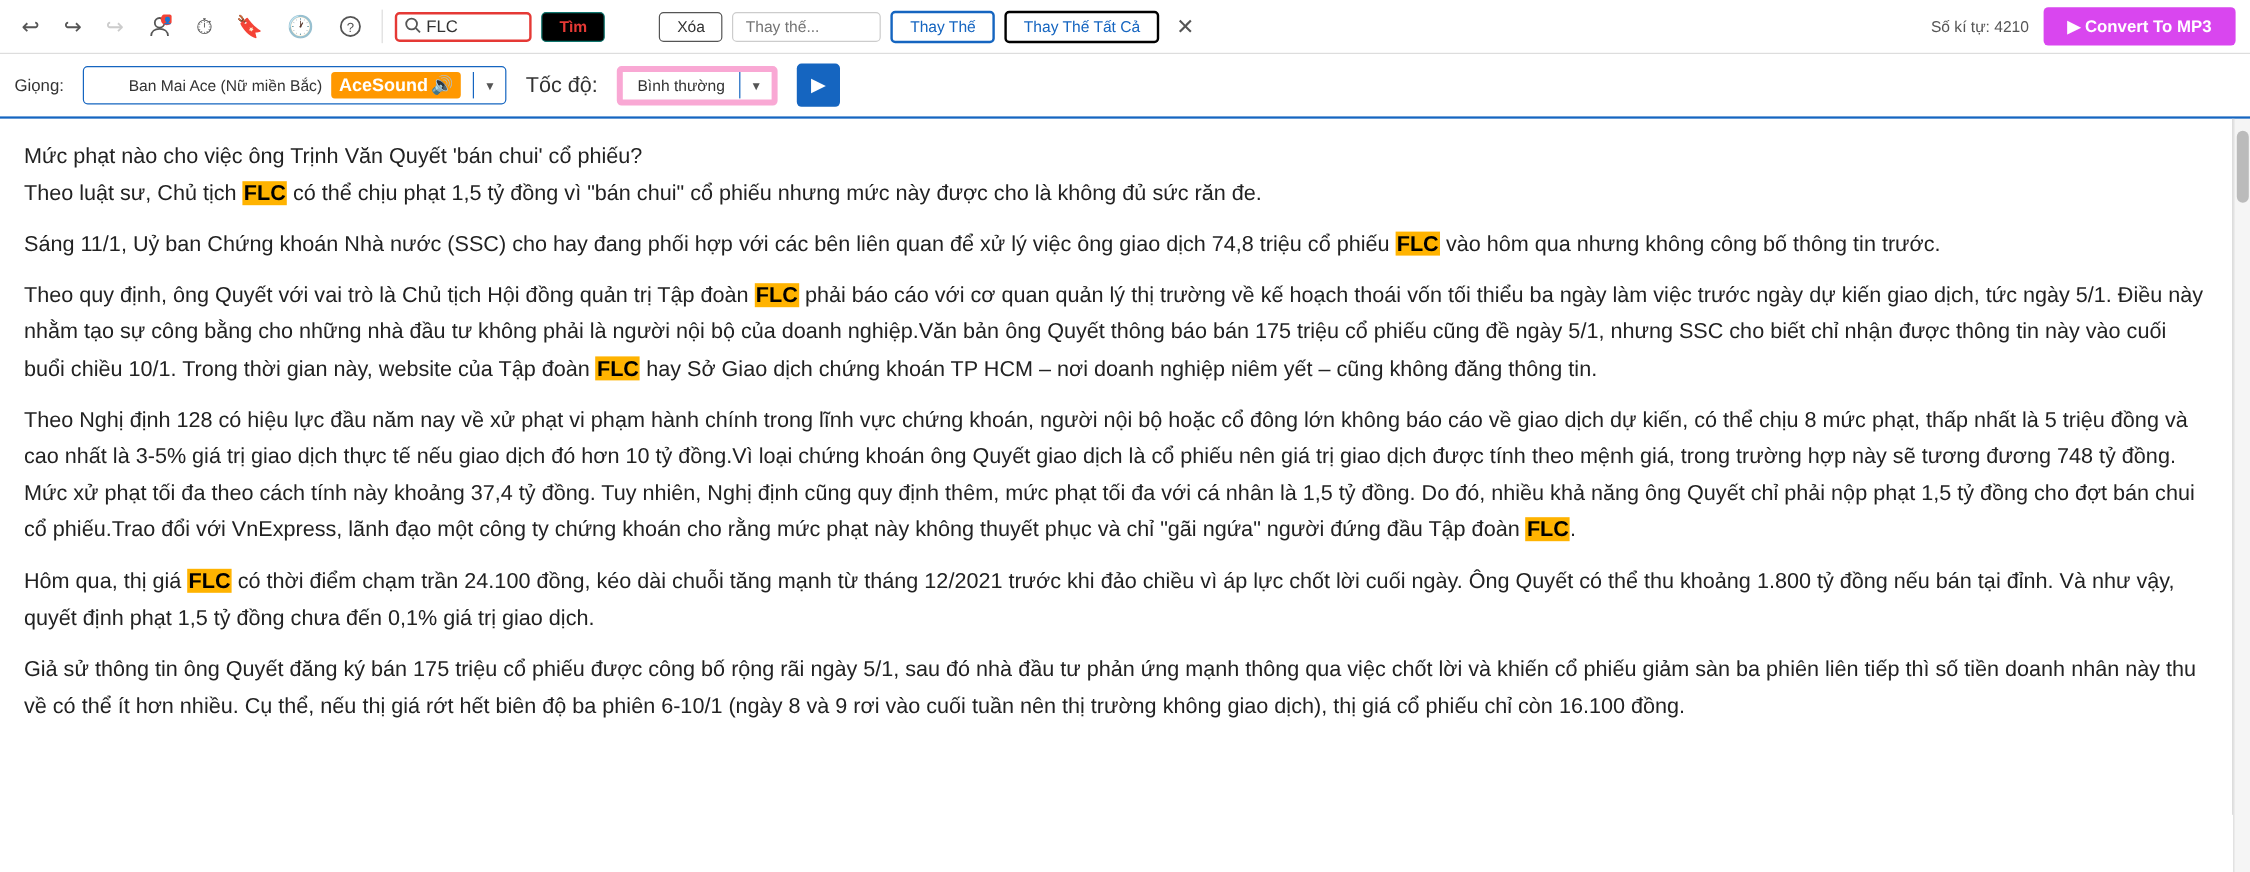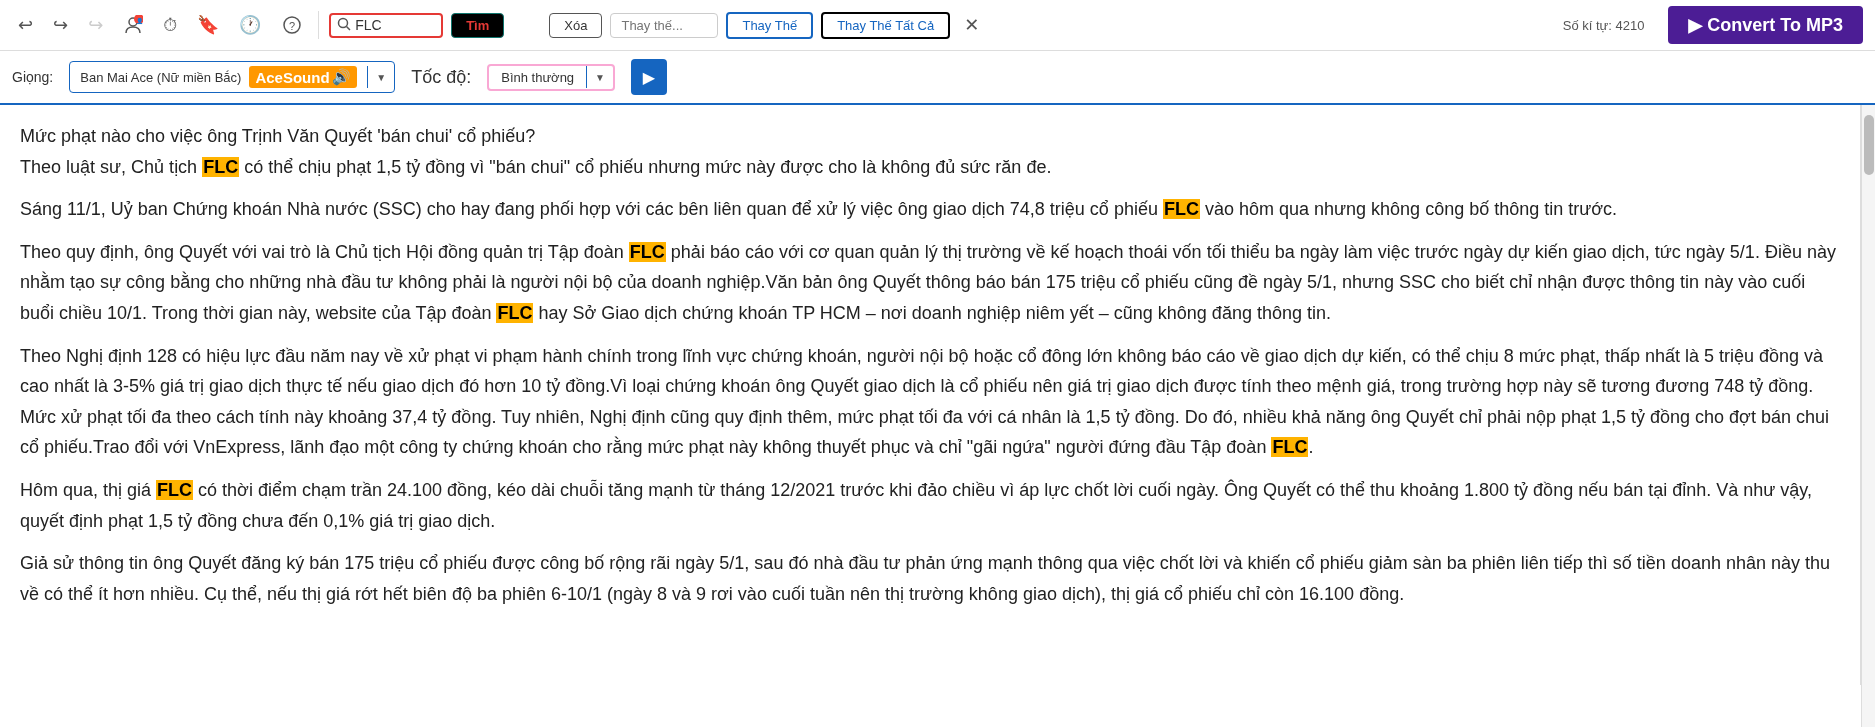--- a/index.html
+++ b/index.html
@@ -80,21 +80,21 @@
       font-size: 13px;
       margin-left: 37px;
     }
 
     .replace-input {
       border: 1px solid #ccc;
       border-radius: 4px;
       padding: 4px 10px;
       font-size: 13px;
       color: #999;
-      width: 108px;
+      width: 124px;
       outline: none;
     }
 
     .btn-thay-the {
       background: #fff;
       border: 2px solid #1565c0;
       color: #1565c0;
       padding: 4px 14px;
       border-radius: 4px;
       cursor: pointer;
@@ -120,36 +120,36 @@
       font-size: 18px;
       cursor: pointer;
       color: #555;
       padding: 2px 6px;
     }
 
     .toolbar-right {
       margin-left: auto;
       display: flex;
       align-items: center;
-      gap: 24px;
+      gap: 12px;
     }
 
     .char-count {
       font-size: 13px;
       color: #555;
     }
 
     .btn-convert {
-      background: #4c1d95;
+      background: #d946ef;
       color: #fff;
       border: none;
       padding: 8px 20px;
       border-radius: 4px;
       cursor: pointer;
-      font-size: 18px;
+      font-size: 14px;
       font-weight: bold;
       display: flex;
       align-items: center;
       gap: 6px;
     }
 
     
     .voice-bar {
       display: flex;
       align-items: center;
@@ -172,21 +172,21 @@
       border-radius: 4px;
       overflow: hidden;
       background: #fff;
     }
     .voice-select-inner {
       display: flex;
       align-items: center;
       padding: 4px 10px;
       gap: 8px;
     }
-    .voice-name { font-size: 13px; color: #333; }
+    .voice-name { font-size: 13px; color: #333; margin-left: 27px; }
     .ace-badge {
       background: #ff9800;
       color: #fff;
       font-size: 15px;
       font-weight: bold;
       padding: 2px 6px;
       border-radius: 3px;
       display: flex;
       align-items: center;
       gap: 3px;
@@ -203,21 +203,21 @@
     }
 
     .speed-label {
       font-size: 18px;
       color: #333;
       font-weight: 500;
     }
     .speed-select-wrapper {
       display: flex;
       align-items: center;
-      border: 2px solid #f9a8d4;
+      border: 5px solid #f9a8d4;
       border-radius: 4px;
       overflow: hidden;
       background: #fff;
     }
     .speed-select-inner {
       padding: 4px 12px;
       font-size: 13px;
       color: #333;
     }
     .speed-select-arrow {

